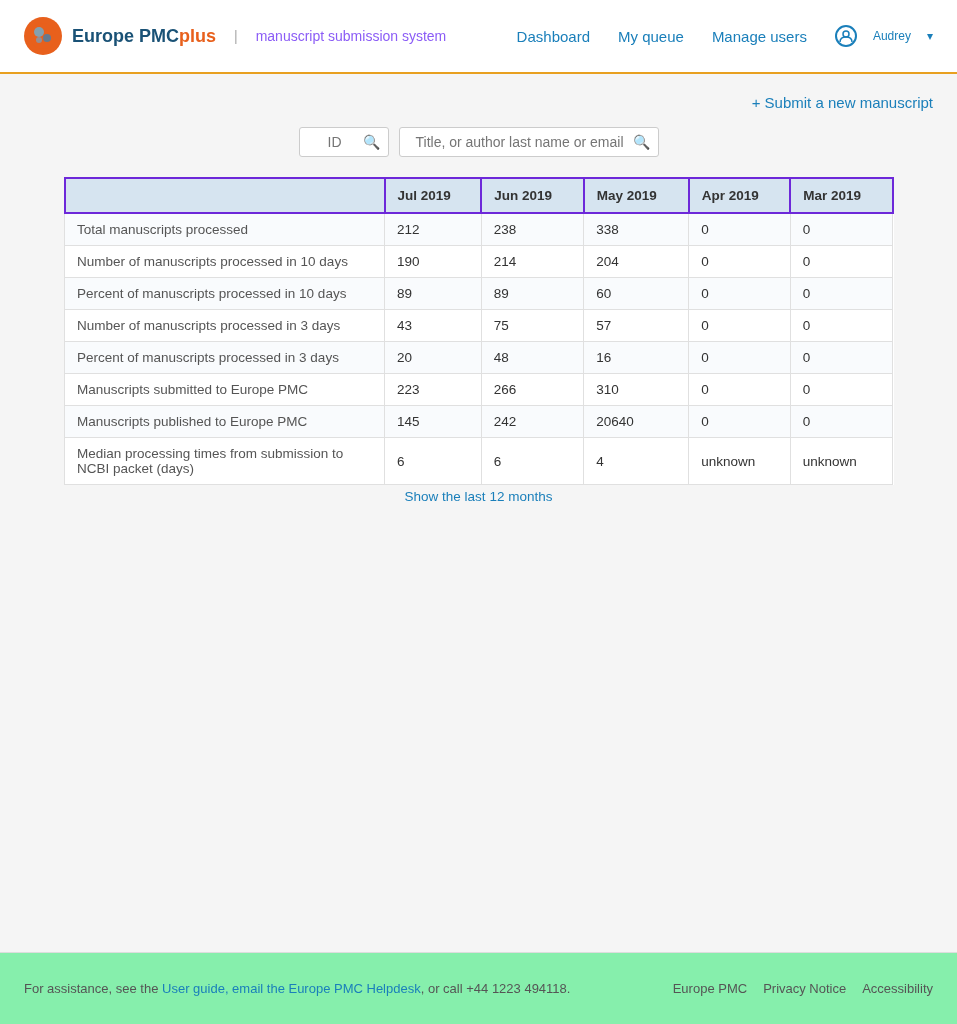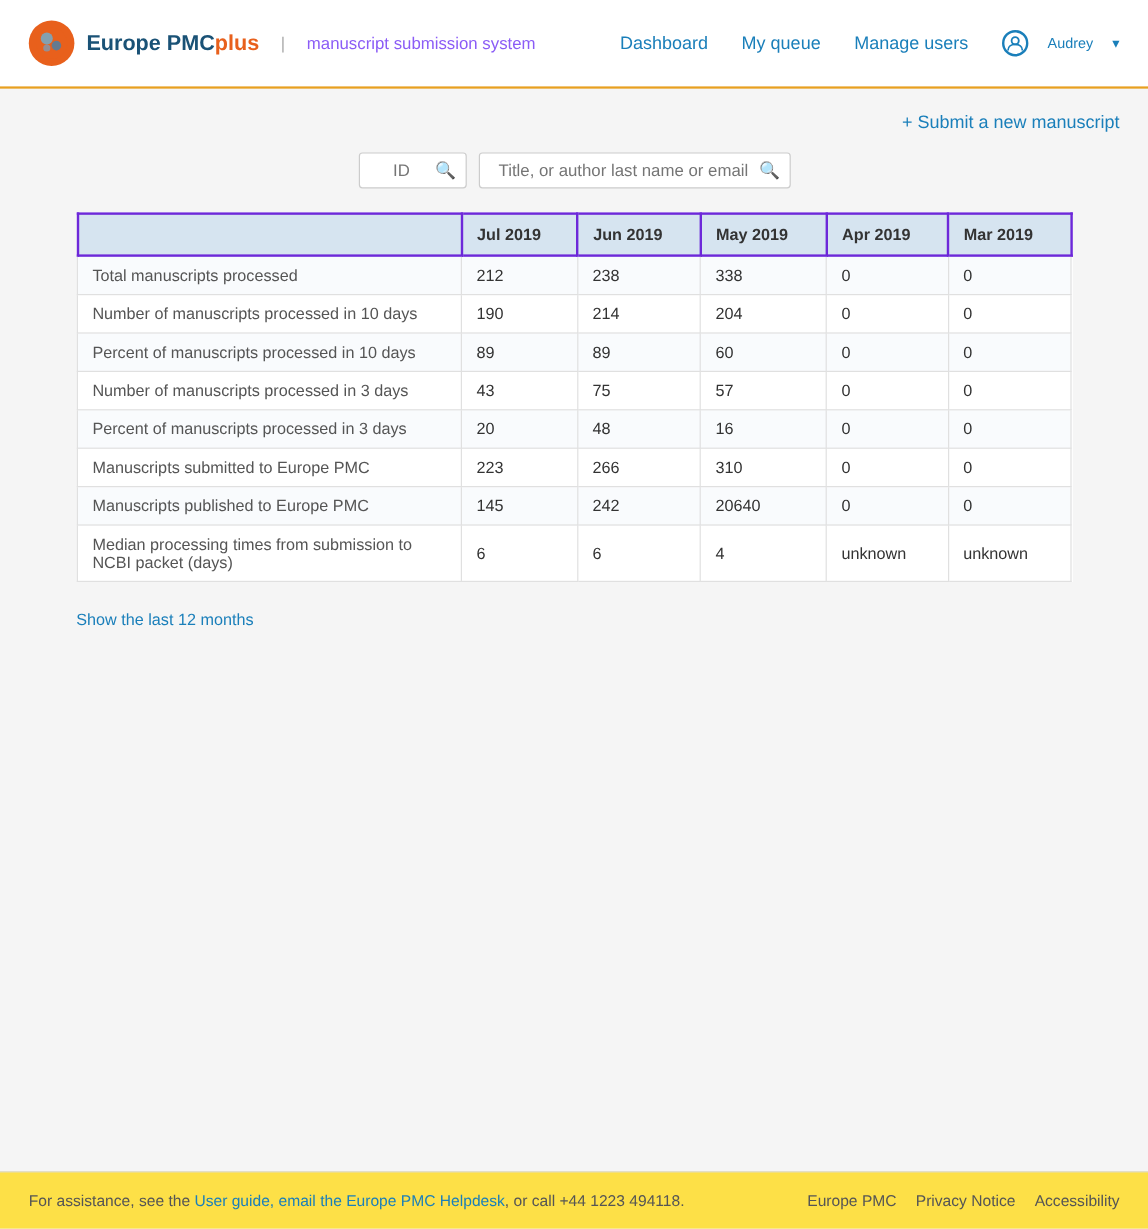--- a/index.html
+++ b/index.html
@@ -173,36 +173,36 @@
     .stats-table tbody td {
       padding: 8px 12px;
       border: 1px solid #e0e0e0;
       color: #333;
     }
     .stats-table tbody td:first-child {
       color: #555;
     }
 
     .show-months-link {
-      text-align: left;
-      margin-top: 24px;
+      text-align: center;
+      margin-top: 4px;
       color: #1a7fba;
       font-size: 13.5px;
       cursor: pointer;
     }
     .show-months-link a {
       color: #1a7fba;
       text-decoration: none;
     }
 
     
     .footer {
-      background: #fde047;
+      background: #86efac;
       border-top: 1px solid #ddd;
-      padding: 16px 24px;
+      padding: 28px 24px;
       display: flex;
       justify-content: space-between;
       align-items: center;
       font-size: 13px;
       color: #555;
     }
     .footer-left a {
       color: #1a7fba;
       text-decoration: none;
     }

